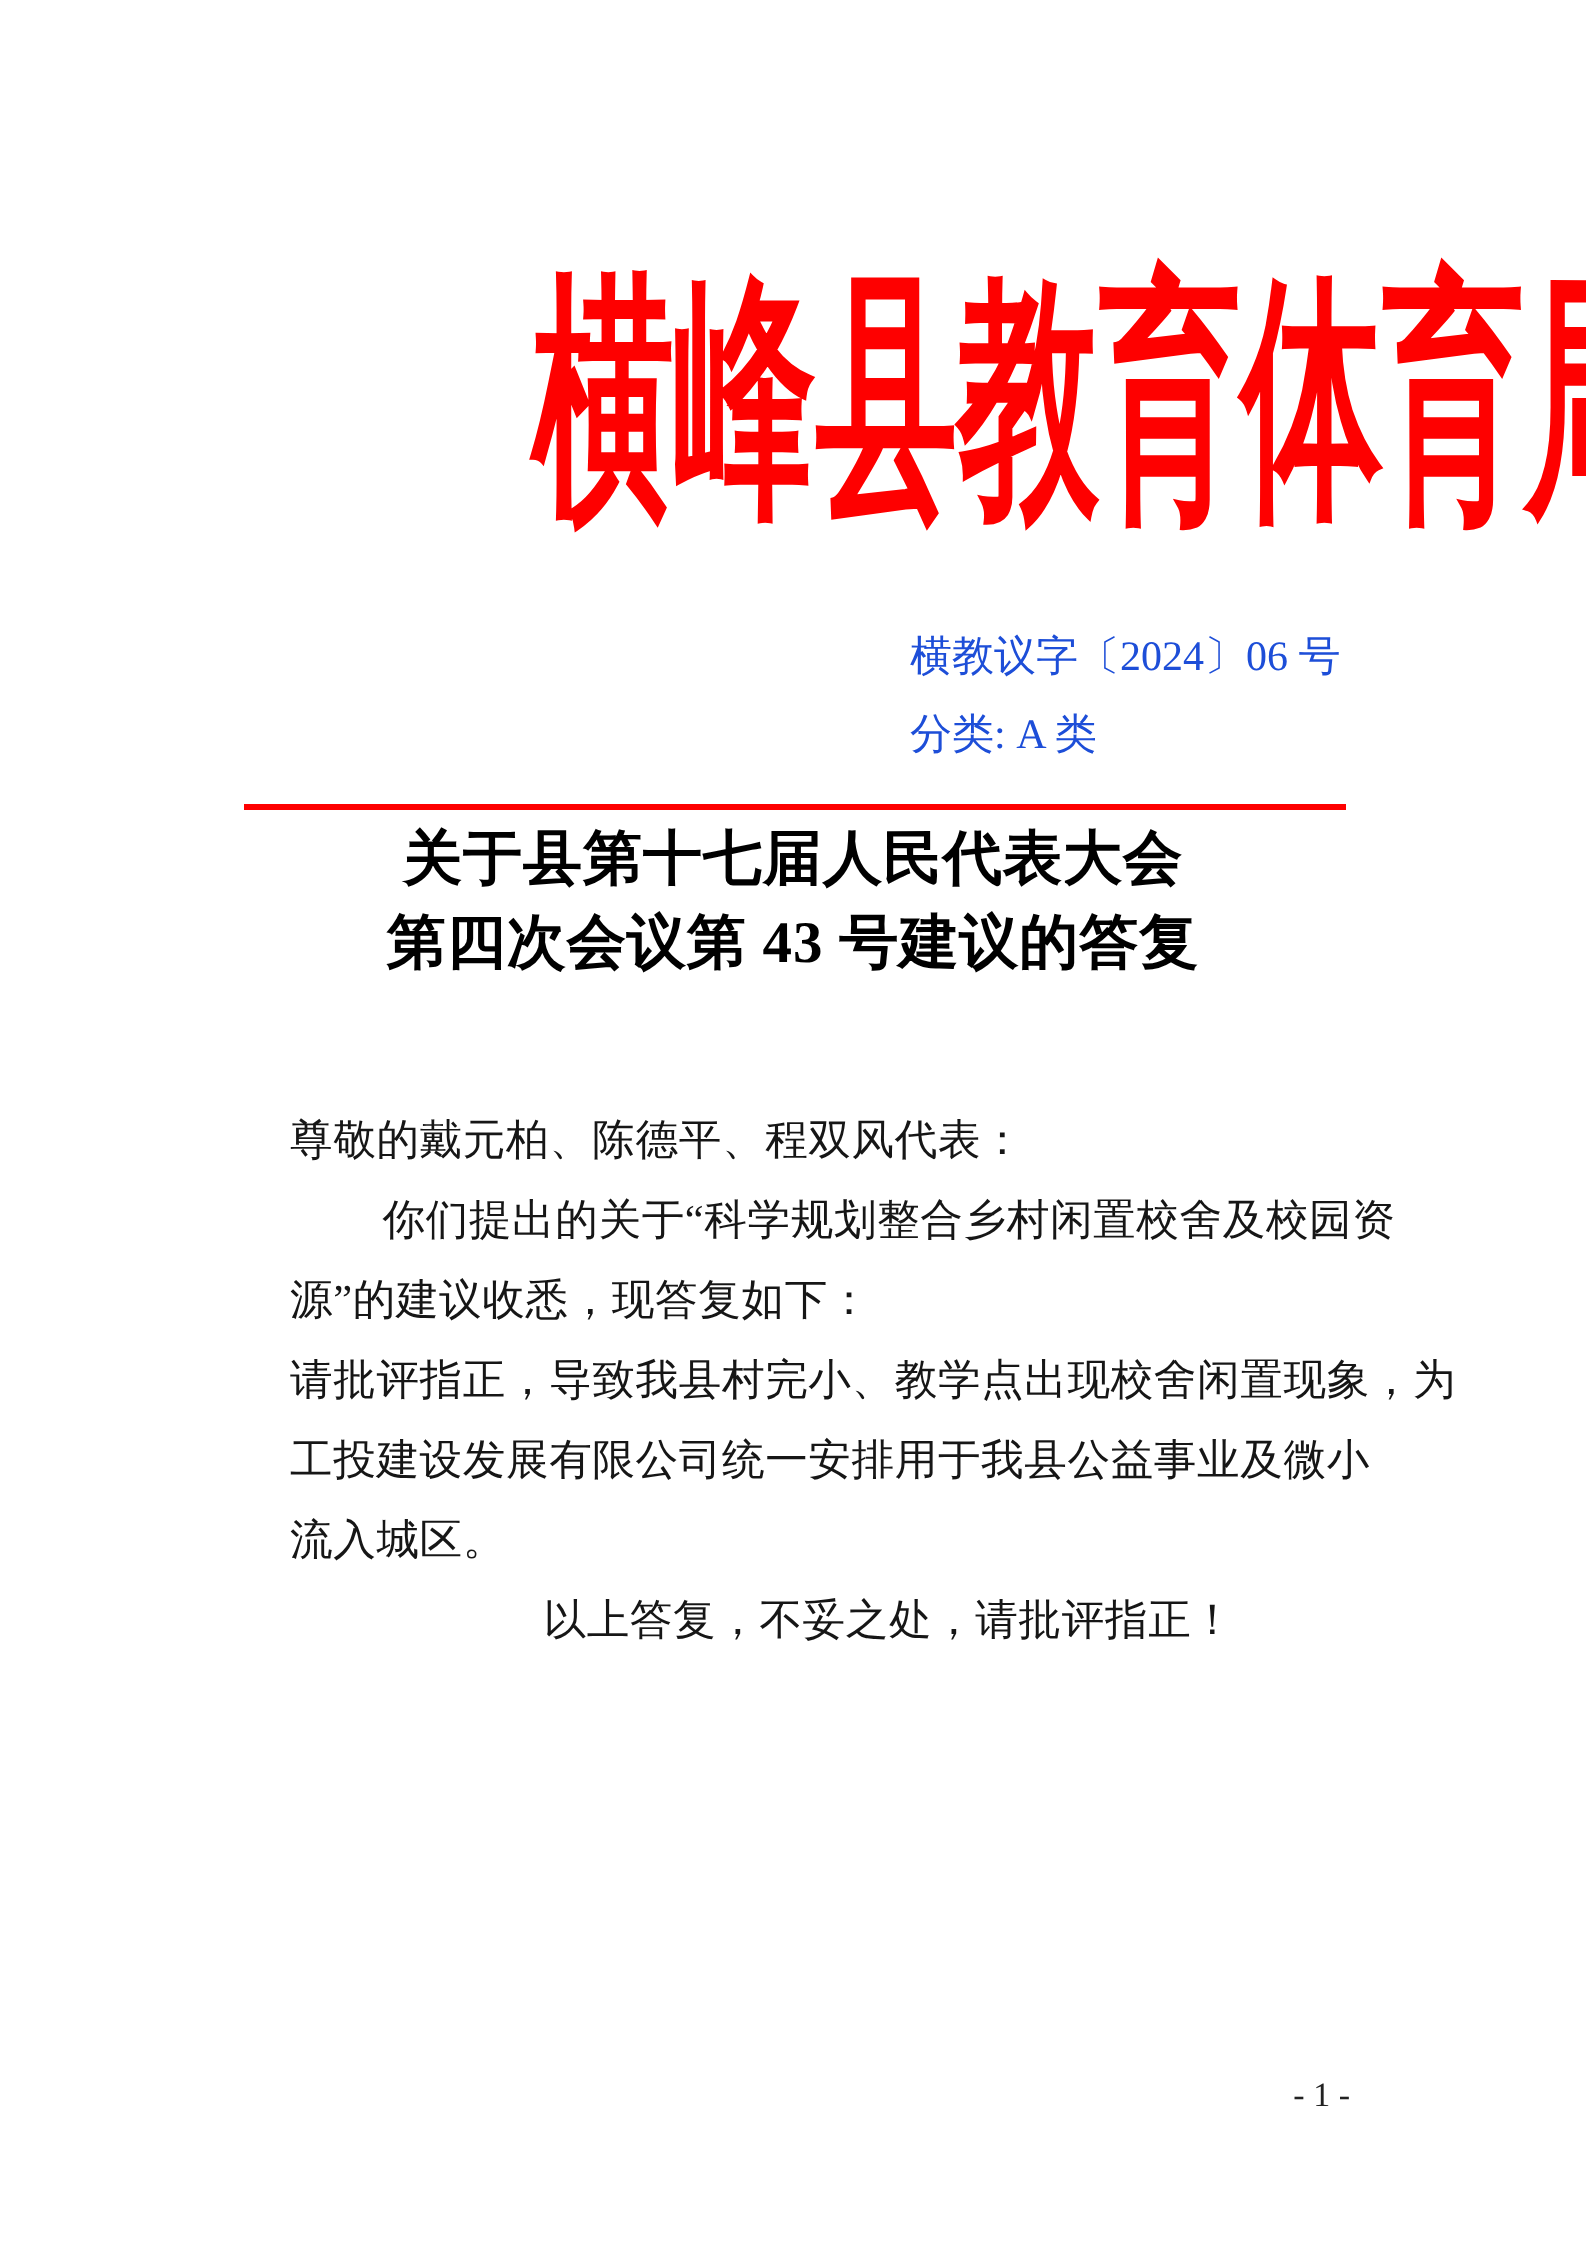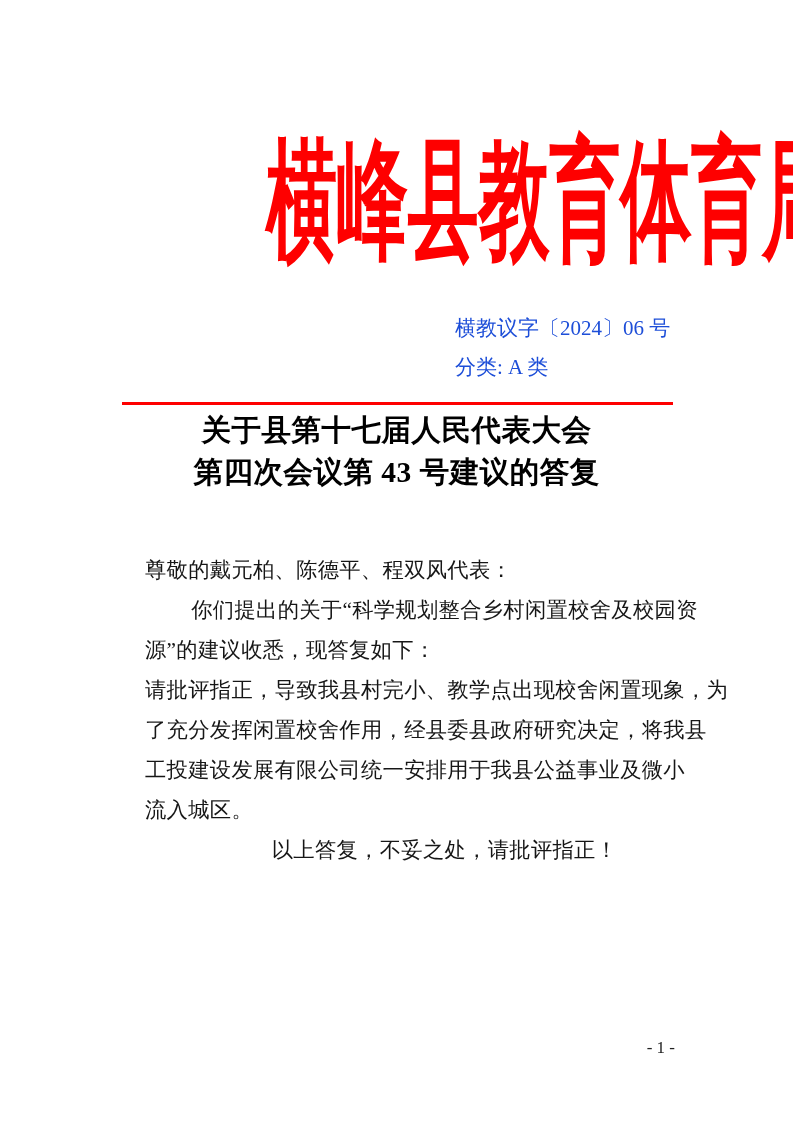--- a/index.html
+++ b/index.html
@@ -121,21 +121,20 @@
     <div>第四次会议第 43 号建议的答复</div>
   </div>
 
   <div class="body-text">
     <div class="body-line">尊敬的戴元柏、陈德平、程双风代表：</div>
 
     <div class="body-line indent">你们提出的关于“科学规划整合乡村闲置校舍及校园资</div>
     <div class="body-line">源”的建议收悉，现答复如下：</div>
 
     <div class="body-line">请批评指正，导致我县村完小、教学点出现校舍闲置现象，为</div>
-    <div class="body-line">了充分发挥闲置校舍作用，经县委县政府研究决定，将我县</div>
     <div class="body-line">工投建设发展有限公司统一安排用于我县公益事业及微小</div>
     <div class="body-line">流入城区。</div>
 
     <div class="body-line indent">以上答复，不妥之处，请批评指正！</div>
   </div>
 
   <div class="page-number">- 1 -</div>
 
 </div>
 

